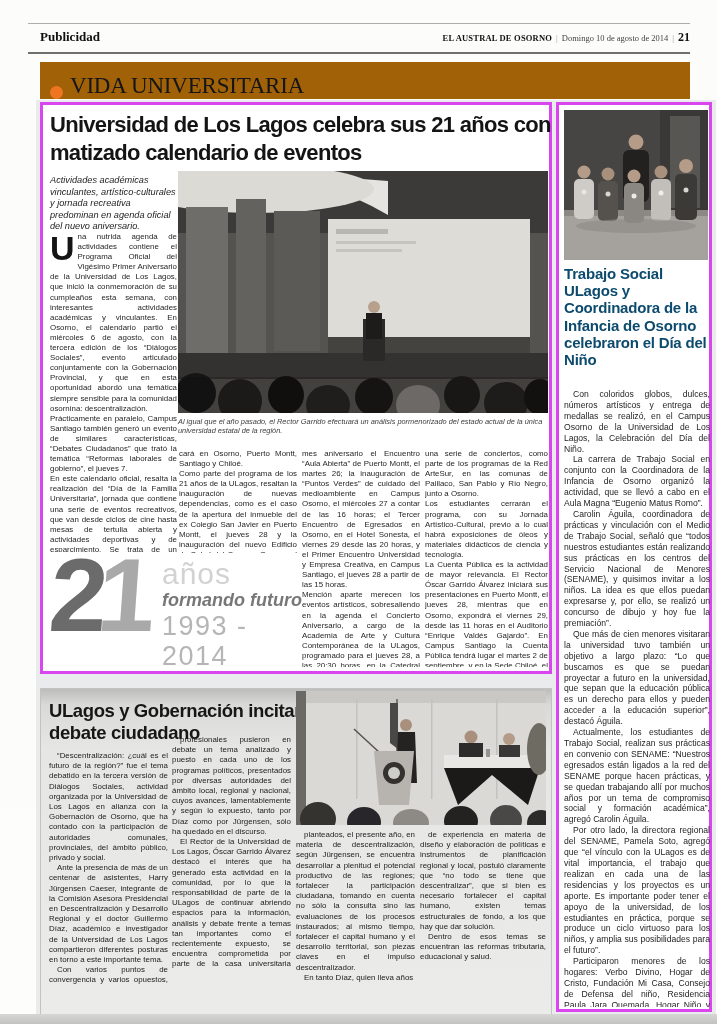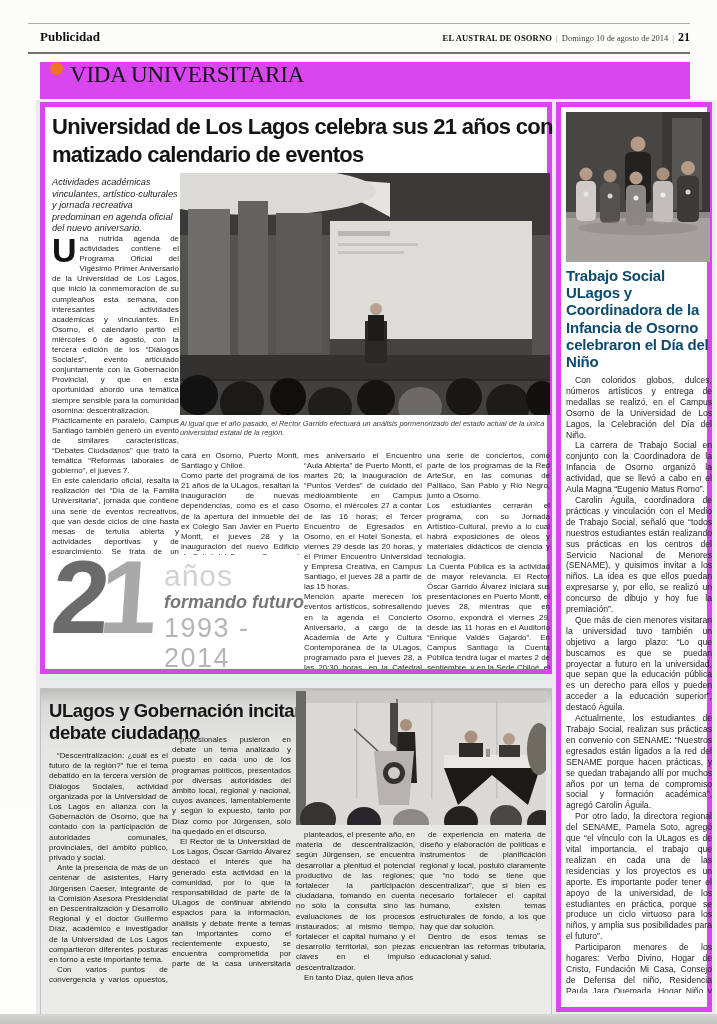--- a/index.html
+++ b/index.html
@@ -11,31 +11,31 @@
   .rule-top    { position:absolute; left:28px; top:23px;  width:662px; height:1px; background:#adadad; }
   .rule-bottom { position:absolute; left:28px; top:52px;  width:662px; height:2px; background:#6f6f6f; }
   .masthead    { position:absolute; left:40px; top:29px; width:650px; display:flex; justify-content:space-between; align-items:baseline; }
   .kicker      { font-family:"Liberation Serif", serif; font-weight:bold; font-size:13px; color:#101010; }
   .paper-meta  { font-family:"Liberation Serif", serif; font-size:8.5px; color:#444; display:flex; gap:4px; align-items:baseline;margin-left:32px; }
   .paper-name  { font-weight:bold; color:#101010; letter-spacing:.2px; }
   .meta-sep    { color:#999; }
   .page-num    { font-weight:bold; font-size:12px; color:#101010; }
 
   
-  .banner { position:absolute; left:40px; top:62px; width:650px; height:37px; background:#d946ef;
-            display:flex; align-items:flex-start; padding-left:10px; }
+  .banner { position:absolute; left:40px; top:62px; width:650px; height:37px; background:#a16207;
+            display:flex; align-items:flex-end; padding-left:10px; }
   .banner-dot { width:13px; height:13px; border-radius:50%; background:#ee7623; margin-right:7px; flex:0 0 auto; }
   .banner-title { font-family:"Liberation Serif", serif; font-size:23px; color:#15151a; letter-spacing:-0.2px; }
 
   .backdrop { position:absolute; left:36px; top:100px; width:680px; height:915px; background:#e9ebec; }
   .bottom-strip { position:absolute; left:0; top:1014px; width:717px; height:10px;
                   background:linear-gradient(180deg,#d6d6d4,#c2c2c0); }
 
   
-  .card { position:absolute; background:#fff; border:5px solid #d946ef; }
+  .card { position:absolute; background:#fff; border:3px solid #d946ef; }
   .main-card    { left:40px;  top:102px; width:512px; height:572px; }
   .sidebar-card { left:556px; top:102px; width:156px; height:910px; }
   .bottom-card  { left:40px;  top:688px; width:512px; height:327px;
                   background:linear-gradient(180deg,#bdbdbc 0px,#d9d9d8 16px,#e6e6e5 60px,#ebebea 100%);
                   border:1px solid #c2c2c1; }
 
   
   .headline { position:absolute; left:7px; top:6px; width:502px;
               font-weight:bold; font-size:22px; line-height:27.5px; letter-spacing:-0.7px; color:#141414; }
   .lead { position:absolute; left:7px; top:70px; width:127px;
@@ -59,21 +59,21 @@
   .anniv-num .n2 { color:#6b6b6b; } .anniv-num .n1 { color:#a9a9a9; }
   .anniv-text { position:absolute; left:112px; top:2px; width:140px; }
   .anniv-word   { font-size:30px; line-height:30px; color:#d2d2d2; letter-spacing:1px; }
   .anniv-slogan { font-weight:bold; font-style:italic; font-size:18px; line-height:22px; color:#777; }
   .anniv-years  { font-size:27px; line-height:30px; color:#b5b5b5; letter-spacing:1.5px; }
 
   
   .sb-photo { position:absolute; left:5px; top:5px; width:144px; height:150px; display:block; }
   .sb-headline { position:absolute; left:5px; top:160px; width:147px;
                  font-weight:bold; font-size:15px; line-height:17.2px; letter-spacing:-0.2px; color:#0c4a6e; }
-  .sb-body { position:absolute; left:5px; top:268px; width:146px; height:618px; overflow:hidden;
+  .sb-body { position:absolute; left:5px; top:284px; width:146px; height:618px; overflow:hidden;
              font-size:8.6px; line-height:10.9px; text-align:justify; color:#1e1e1e; }
   .sb-body p { text-indent:9px; }
 
   
   .bt-headline { position:absolute; left:8px; top:11px; width:262px;
                  font-weight:bold; font-size:18.5px; line-height:22px; letter-spacing:-0.4px; color:#161616; }
   .bt-photo { position:absolute; left:255px; top:2px; width:250px; height:134px; display:block; }
   .bt-col { position:absolute; overflow:hidden; font-size:7.9px; line-height:10.2px;
             text-align:justify; color:#222; }
   .bt-col p { text-indent:8px; }

